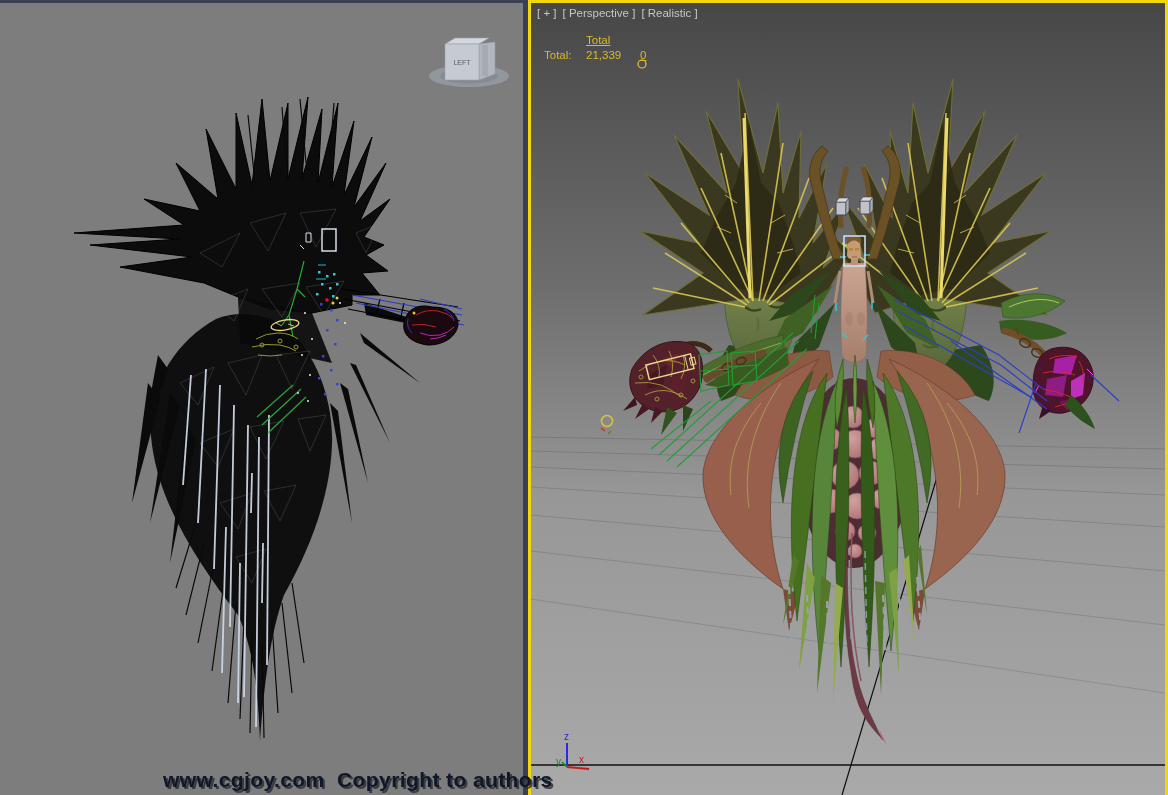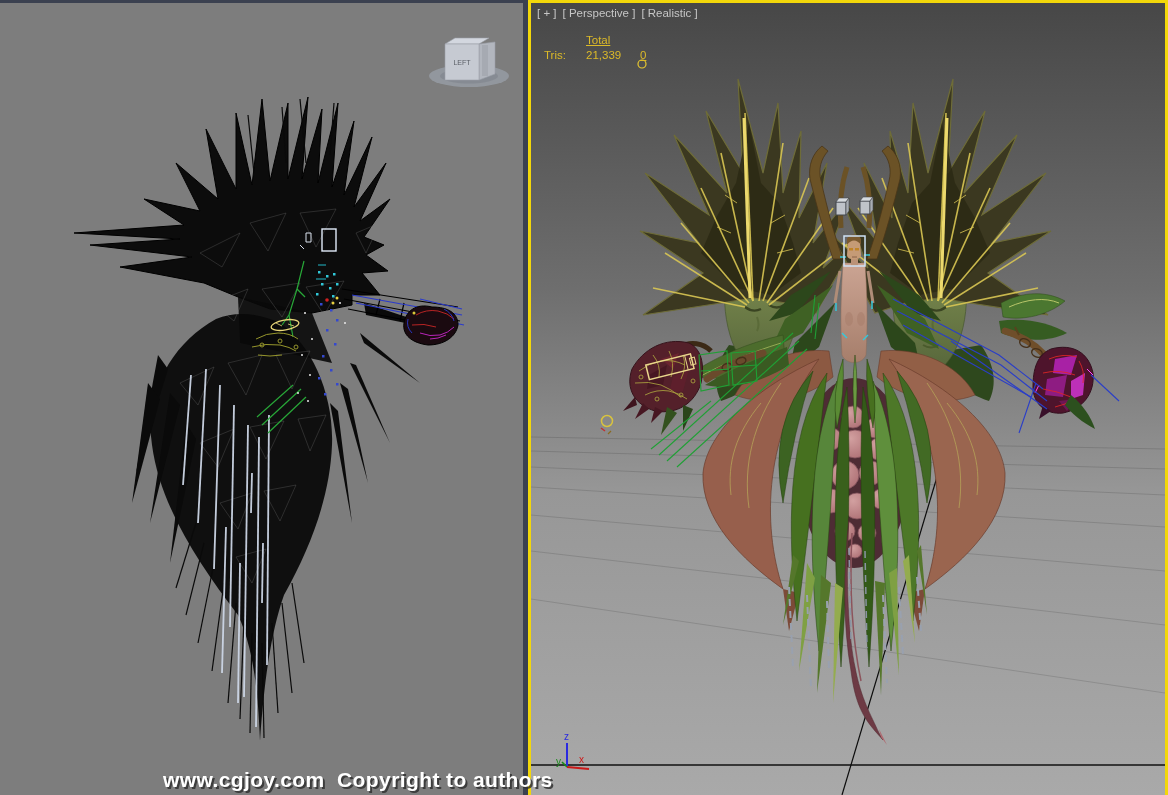--- a/index.html
+++ b/index.html
@@ -15,21 +15,21 @@
   .vp-label{position:absolute;left:6px;top:4px;z-index:6;display:flex;gap:6px;
             color:#c6c6c6;font-size:11.5px;line-height:13px;}
   .vp-label span{cursor:default;}
   .stats{position:absolute;left:13px;top:30px;z-index:6;color:#dcba28;font-size:11.5px;line-height:15px;text-decoration:underline;}
   .stats .row1{margin-left:42px;}
   .stats .lbl{display:inline-block;width:42px;}
   .stats .val{display:inline-block;width:54px;}
   .wirewrap{position:absolute;left:0;top:0;}
   .viewcube{position:absolute;left:425px;top:25px;z-index:4;}
   .watermark{position:absolute;left:163px;top:768px;z-index:20;font-size:21px;font-weight:bold;
-             letter-spacing:.4px;color:#ffffff;text-shadow:2px 2px 0 rgba(48,48,48,.85);white-space:pre;}
+             letter-spacing:.4px;color:#0f172a;text-shadow:2px 2px 0 rgba(48,48,48,.85);white-space:pre;}
   svg text{font-family:"Liberation Sans",sans-serif;}
 </style>
 </head>
 <body>
 
 <div class="canvas">
 
   <div class="vp-left">
     <svg class="wirewrap" width="523" height="795" viewBox="0 0 523 795">
 
@@ -217,21 +217,21 @@
 
     <div class="vp-label">
       <span>[ + ]</span>
       <span>[ Perspective ]</span>
       <span>[ Realistic ]</span>
     </div>
 
     <div class="stats">
       <div class="row1">Total</div>
       <div>
-        <span class="lbl">Tris:</span><span class="val">21,339</span><span>0</span>
+        <span class="lbl">Total:</span><span class="val">21,339</span><span>0</span>
       </div>
     </div>
 
     <svg class="scene" width="634" height="792" viewBox="0 0 634 792">
       <defs>
         <linearGradient id="skinG" x1="0" y1="0" x2="0" y2="1">
           <stop offset="0" stop-color="#cba493"></stop>
             <stop offset="1" stop-color="#a67e6b"></stop>
         </linearGradient>
         <radialGradient id="berryG" cx=".35" cy=".3" r=".9">

